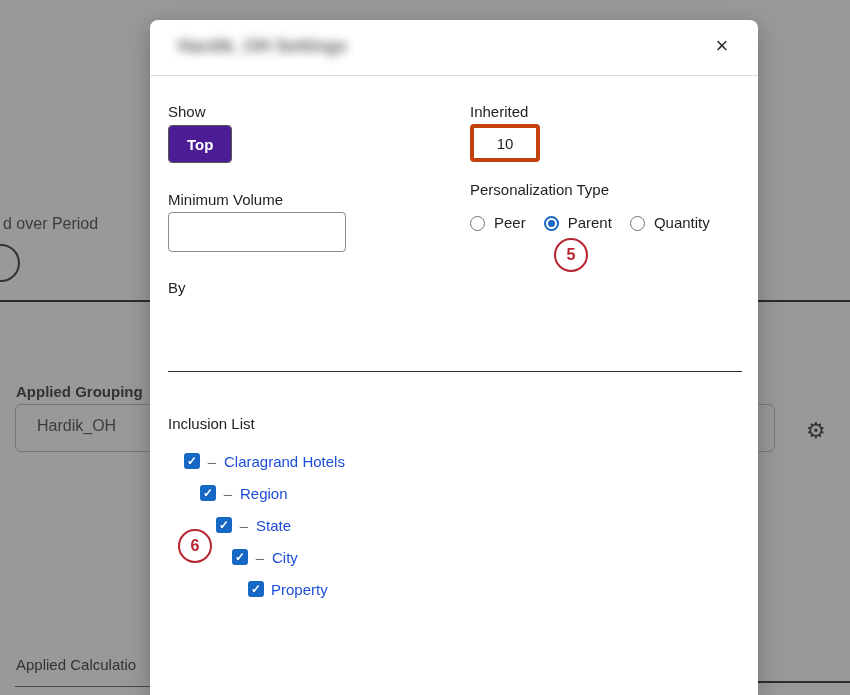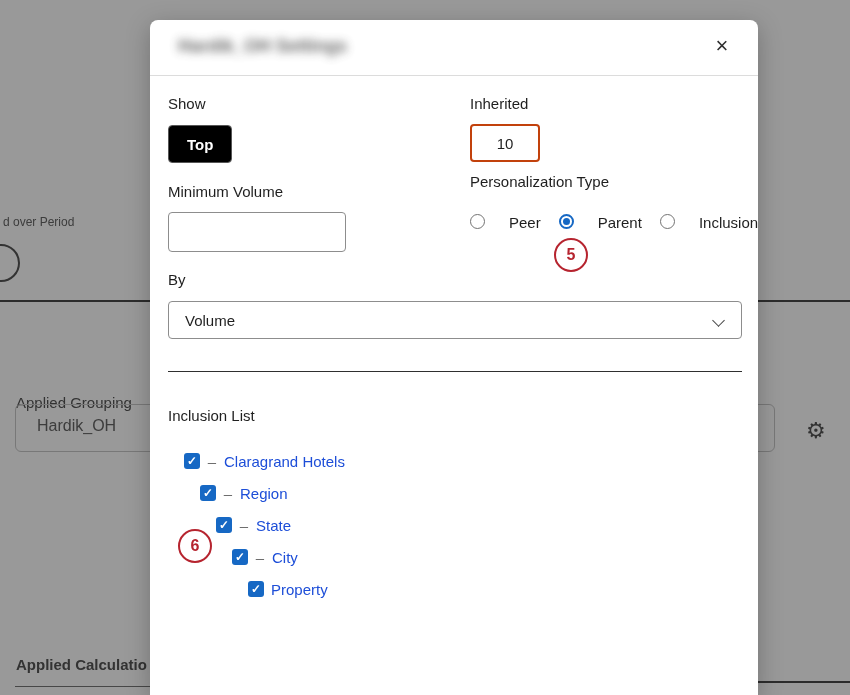--- a/index.html
+++ b/index.html
@@ -1,62 +1,62 @@
 <!DOCTYPE html>
 <html><head>
 <meta charset="utf-8">
 <style>
   html,body{margin:0;padding:0;background:#fff;font-family:"Liberation Sans",sans-serif;}
   #app{position:relative;width:850px;height:695px;overflow:hidden;background:#fff;}
 
   
   .bg-layer{position:absolute;inset:0;background:#fff;}
-  .bg-period{position:absolute;left:3px;top:215px;font-size:12px;color:#666;}
+  .bg-period{position:absolute;left:3px;top:215px;font-size:16px;color:#666;}
   .bg-toggle{position:absolute;left:-18px;top:244px;width:34px;height:34px;border:2px solid #555;border-radius:50%;background:transparent;}
   .bg-line-300{position:absolute;left:0;top:300px;width:850px;height:0;border-top:2px solid #4a4a4a;}
-  .bg-grouping-label{position:absolute;left:16px;top:383px;font-size:15px;font-weight:400;color:#555;margin-top:11px;}
+  .bg-grouping-label{position:absolute;left:16px;top:383px;font-size:15px;font-weight:700;color:#555;}
   .bg-grouping-input{position:absolute;left:15px;top:404px;width:760px;height:48px;border:1px solid #c9c9c9;border-radius:6px;box-sizing:border-box;}
   .bg-grouping-value{position:absolute;left:37px;top:417px;font-size:16px;color:#666;}
   .bg-gear{position:absolute;left:806px;top:418px;font-size:22px;color:#555;line-height:26px;}
-  .bg-calc-label{position:absolute;left:16px;top:656px;font-size:15px;font-weight:700;color:#555;}
+  .bg-calc-label{position:absolute;left:16px;top:656px;font-size:15px;font-weight:400;color:#555;}
   .bg-calc-underline{position:absolute;left:15px;top:686px;width:140px;border-top:1px solid #777;}
   .bg-line-right{position:absolute;left:758px;top:681px;width:92px;border-top:2px solid #4a4a4a;}
 
   
   .overlay{position:absolute;inset:0;background:rgba(0,0,0,0.40);}
 
   
   .modal{position:absolute;left:150px;top:20px;width:608px;height:675px;background:#fff;
          border-radius:8px 8px 0 0;box-shadow:0 6px 24px rgba(0,0,0,.25);}
   .modal-header{position:absolute;left:0;top:0;width:100%;height:56px;border-bottom:1px solid #dcdcdc;box-sizing:border-box;}
   .modal-title{position:absolute;left:28px;top:16px;font-size:18px;font-weight:600;color:#3c3c3c;
                filter:blur(5px);opacity:.8;white-space:nowrap;}
   .close-btn{position:absolute;right:22px;top:12px;width:28px;height:28px;border:none;background:none;
              font-size:22px;color:#2f2f2f;cursor:pointer;line-height:28px;text-align:center;padding:0;}
 
-  .field-label{position:absolute;font-size:15px;color:#1f1f1f;}
+  .field-label{position:absolute;font-size:15px;color:#1f1f1f;margin-top:8px;}
 
   
   .seg-toggle{position:absolute;left:18px;top:105px;height:38px;display:flex;border:1px solid #565656;
               border-radius:4px;overflow:hidden;box-sizing:border-box;}
   .seg{height:100%;display:flex;align-items:center;justify-content:center;font-size:15px;font-weight:700;
        padding:0 18px;cursor:pointer;background:#fff;color:#3f3f3f;border:none;}
-  .seg.selected{background:#000000;color:#fff;}
+  .seg.selected{background:#4c1d95;color:#fff;}
   .seg + .seg{border-left:1px solid #565656;}
 
-  .qty-input{position:absolute;left:320px;top:104px;width:70px;height:38px;border:2px solid #c2410c;
+  .qty-input{position:absolute;left:320px;top:104px;width:70px;height:38px;border:4px solid #c2410c;
              border-radius:4px;box-sizing:border-box;font-size:15px;text-align:center;color:#1f1f1f;
              font-family:"Liberation Sans",sans-serif;}
   .minvol-input{position:absolute;left:18px;top:192px;width:178px;height:40px;border:1px solid #8d8d8d;
              border-radius:4px;box-sizing:border-box;font-size:15px;padding:0 10px;color:#1f1f1f;
              font-family:"Liberation Sans",sans-serif;}
 
   
   .radio-row{position:absolute;left:320px;top:194px;display:flex;align-items:center;gap:18px;}
-  .radio-item{display:flex;align-items:flex-start;gap:24px;cursor:pointer;}
+  .radio-item{display:flex;align-items:flex-end;gap:9px;cursor:pointer;}
   .radio-circle{width:15px;height:15px;border:1px solid #737373;border-radius:50%;background:#fff;
                 box-sizing:border-box;position:relative;flex:0 0 auto;}
   .radio-circle.selected{border:2px solid #1668c4;}
   .radio-circle.selected::after{content:"";position:absolute;left:2px;top:2px;width:7px;height:7px;
                 border-radius:50%;background:#1668c4;}
   .radio-label{font-size:15px;color:#1f1f1f;}
 
   
   .select-box{position:absolute;left:18px;top:281px;width:574px;height:38px;border:1px solid #8d8d8d;
               border-radius:4px;box-sizing:border-box;display:flex;align-items:center;cursor:pointer;background:#fff;}
@@ -121,30 +121,26 @@
       <div class="radio-item">
         <span class="radio-circle"></span>
         <span class="radio-label">Peer</span>
       </div>
       <div class="radio-item">
         <span class="radio-circle selected"></span>
         <span class="radio-label">Parent</span>
       </div>
       <div class="radio-item">
         <span class="radio-circle"></span>
-        <span class="radio-label">Inclusion</span>
+        <span class="radio-label">Quantity</span>
       </div>
     </div>
     <div class="annot" style="left:404px;top:218px;">5</div>
 
     <span class="field-label" style="left:18px;top:251px;">By</span>
-    <div class="select-box">
-      <span class="select-value">Volume</span>
-      <span class="select-chevron"></span>
-    </div>
 
     <div class="dark-divider"></div>
 
     <span class="field-label" style="left:18px;top:387px;">Inclusion List</span>
 
     <div class="tree-row" style="left:34px;top:431px;">
       <span class="checkbox">
           <span class="check">✓</span>
         </span>
       <span class="tree-dash">–</span>

